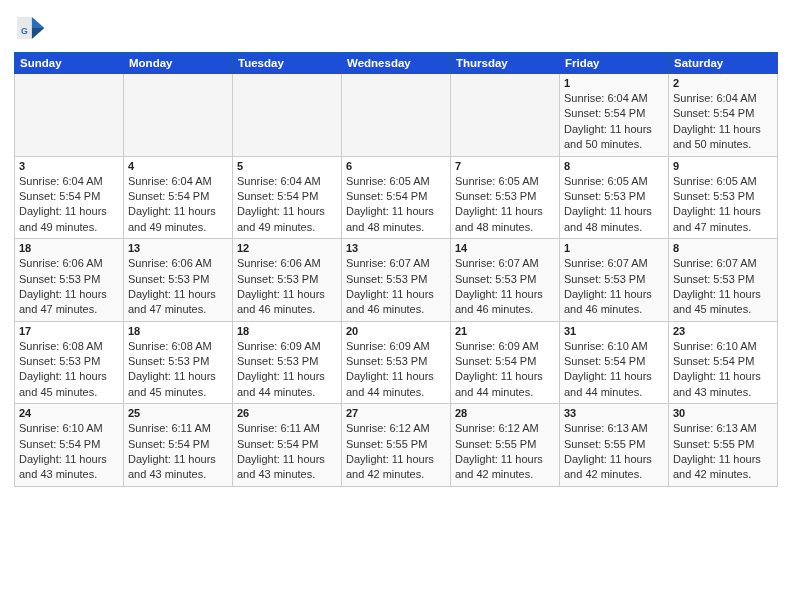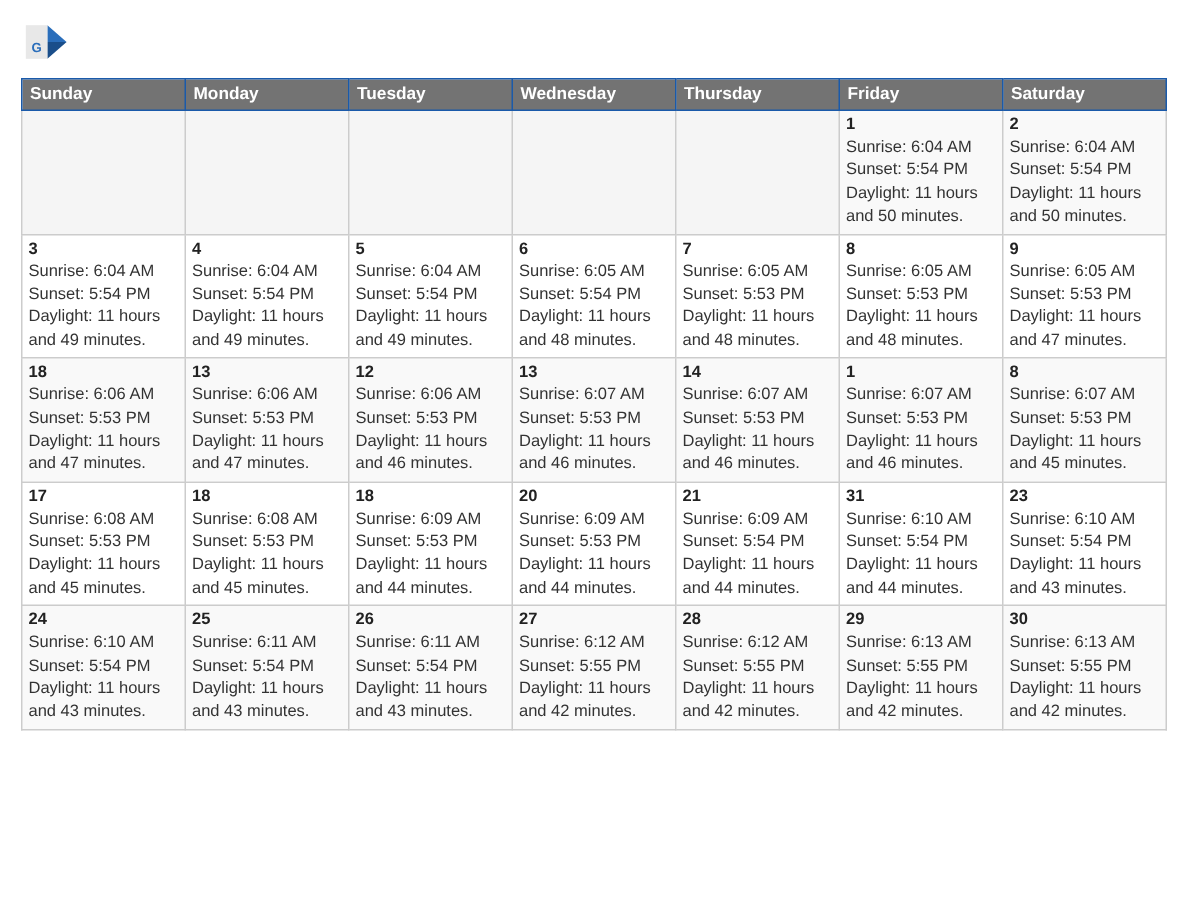--- a/index.html
+++ b/index.html
@@ -51,21 +51,21 @@
     .location {
       font-size: 13px;
       color: #444;
     }
     .calendar {
       width: 100%;
       border-collapse: collapse;
       table-layout: fixed;
     }
     .calendar thead tr th {
-      background: #737373;
+      background: #1d4ed8;
       color: #fff;
       font-size: 11.5px;
       font-weight: bold;
       padding: 4px 5px;
       border: 1px solid #1a5aaa;
       text-align: left;
     }
     .calendar tbody tr td {
       border: 1px solid #ccc;
       vertical-align: top;
@@ -252,21 +252,21 @@
           </td>
           <td>
             <span class="day-num">27</span>
             <div class="day-info">Sunrise: 6:12 AM<br>Sunset: 5:55 PM<br>Daylight: 11 hours and 42 minutes.</div>
           </td>
           <td>
             <span class="day-num">28</span>
             <div class="day-info">Sunrise: 6:12 AM<br>Sunset: 5:55 PM<br>Daylight: 11 hours and 42 minutes.</div>
           </td>
           <td>
-            <span class="day-num">29</span>
+            <span class="day-num">33</span>
             <div class="day-info">Sunrise: 6:13 AM<br>Sunset: 5:55 PM<br>Daylight: 11 hours and 42 minutes.</div>
           </td>
           <td>
             <span class="day-num">30</span>
             <div class="day-info">Sunrise: 6:13 AM<br>Sunset: 5:55 PM<br>Daylight: 11 hours and 42 minutes.</div>
           </td>
         </tr>
       </tbody>
   </table>
 </div>

